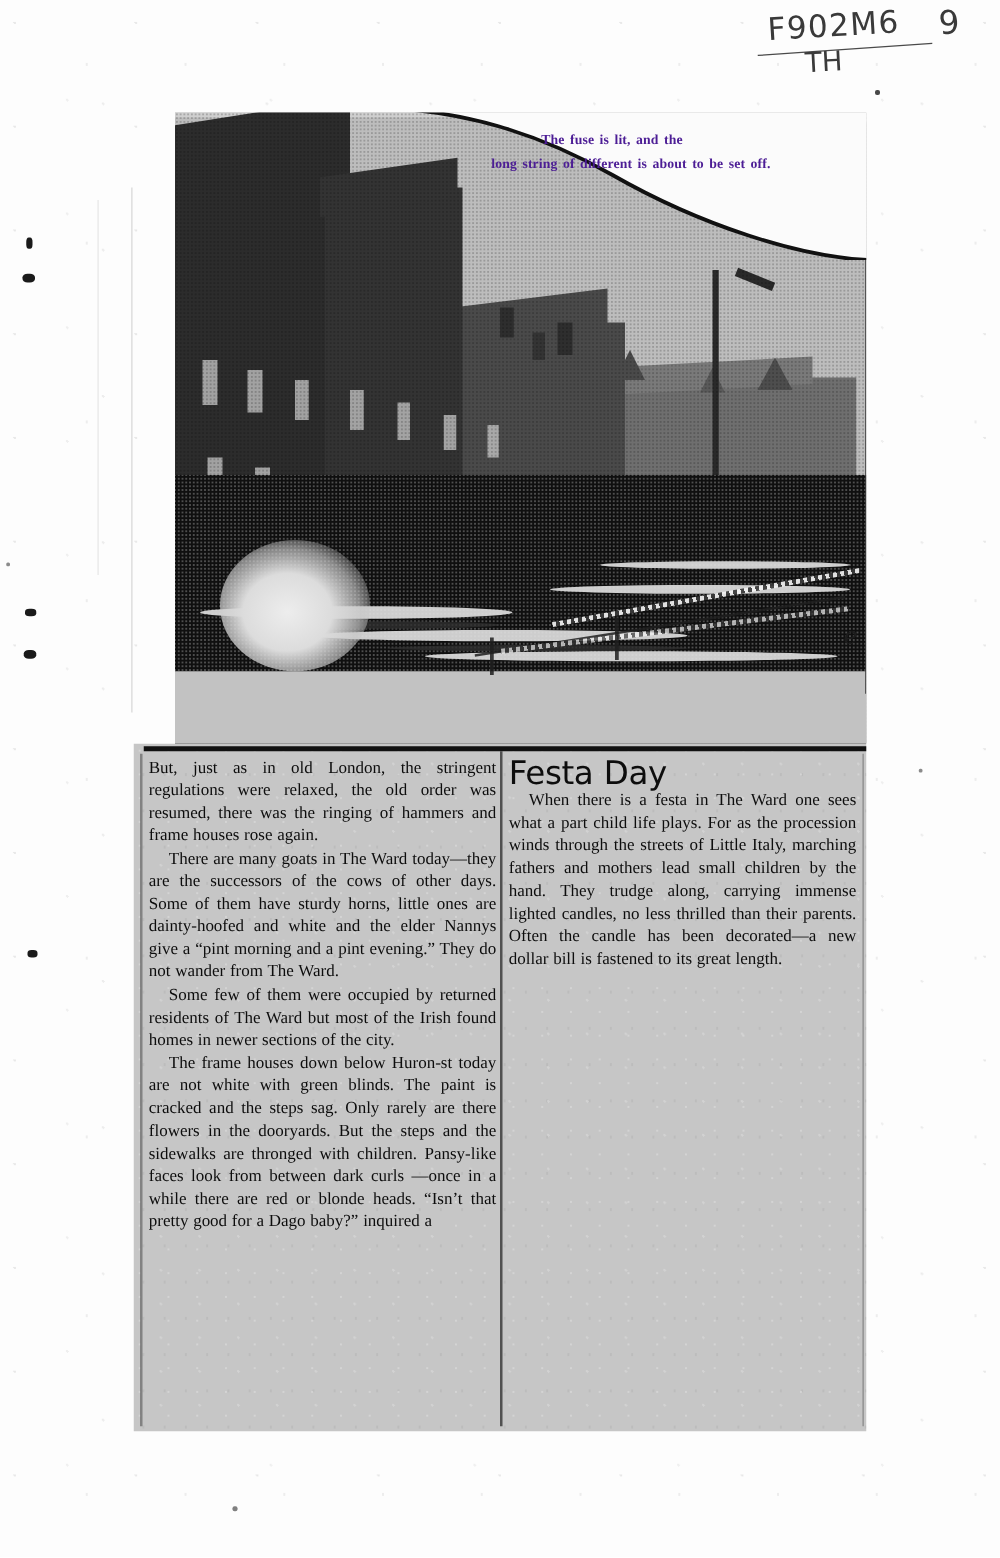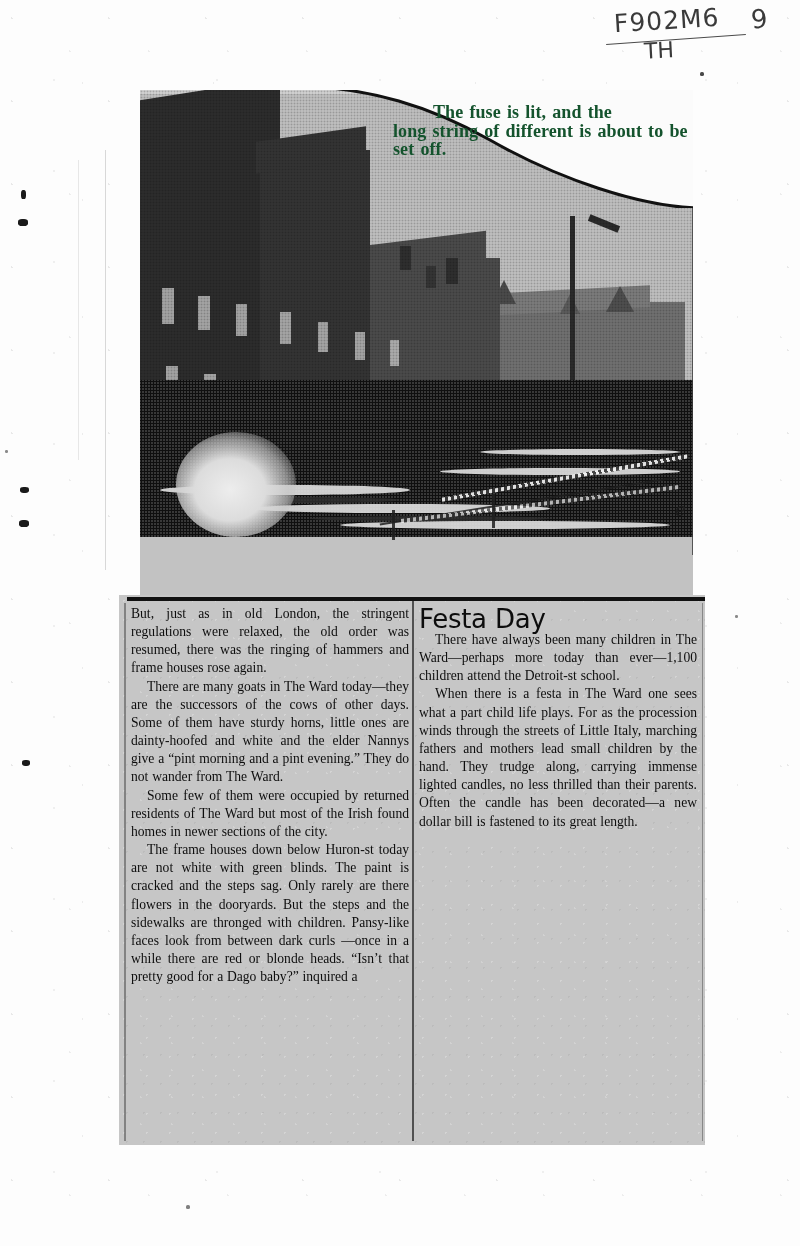--- a/index.html
+++ b/index.html
@@ -138,23 +138,23 @@
     height: 120px;
     overflow: visible;
   }
 
   #caption {
     position: absolute;
     left: 253px;
     top: 13px;
     width: 300px;
     font-weight: bold;
-    font-size: 18px;
+    font-size: 11px;
     line-height: 18.5px;
-    color: #14532d;
+    color: #4c1d95;
     letter-spacing: .1px;
     word-spacing: 1.5px;
     z-index: 6;
   }
   #caption .cap-line1 { text-indent: 40px; display: block; }
 
   
   .bldg {
     position: absolute;
     background: #2c2c2c;
@@ -229,21 +229,21 @@
     position: absolute;
     right: 0; top: 8px; bottom: 40px;
     width: 1.5px;
     background: #3a3a3a;
     opacity: .8;
   }
 
   
   #textblock {
     position: absolute;
-    left: 12px;
+    left: 0;
     top: 505px;
     width: 586px;
     height: 550px;
     background: #c6c6c6;
   }
   #textblock .tb-noise {
     position: absolute;
     inset: 0;
     opacity: .35;
     background-image:
@@ -429,18 +429,17 @@
 
     <div class="column" id="col-left">
       <p class="no-indent">But, just as in old London, the stringent regulations were relaxed, the old order was resumed, there was the ringing of hammers and frame houses rose again.</p>
       <p>There are many goats in The Ward today—they are the successors of the cows of other days. Some of them have sturdy horns, little ones are dainty-hoofed and white and the elder Nannys give a “pint morning and a pint evening.” They do not wander from The Ward.</p>
       <p>Some few of them were occupied by returned residents of The Ward but most of the Irish found homes in newer sections of the city.</p>
       <p>The frame houses down below Huron-st today are not white with green blinds. The paint is cracked and the steps sag. Only rarely are there flowers in the dooryards. But the steps and the sidewalks are thronged with children. Pansy-like faces look from between dark curls —once in a while there are red or blonde heads. “Isn’t that pretty good for a Dago baby?” inquired a</p>
     </div>
 
     <div class="column" id="col-right">
       <h2 class="subhead">Festa Day</h2>
-      <p>There have always been many children in The Ward—perhaps more today than ever—1,100 children attend the Detroit-st school.</p>
       <p>When there is a festa in The Ward one sees what a part child life plays. For as the procession winds through the streets of Little Italy, marching fathers and mothers lead small children by the hand. They trudge along, carrying immense lighted candles, no less thrilled than their parents. Often the candle has been decorated—a new dollar bill is fastened to its great length.</p>
     </div>
   </div>
 
 </div>
 
 </body></html>

